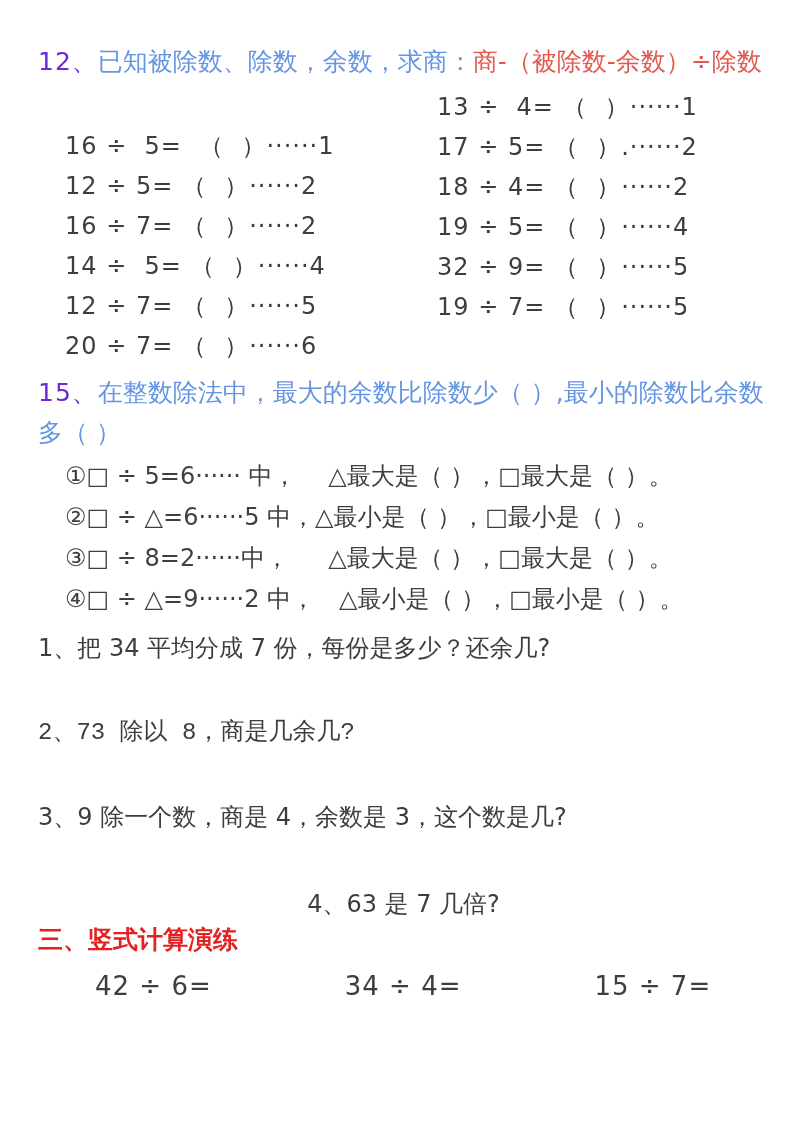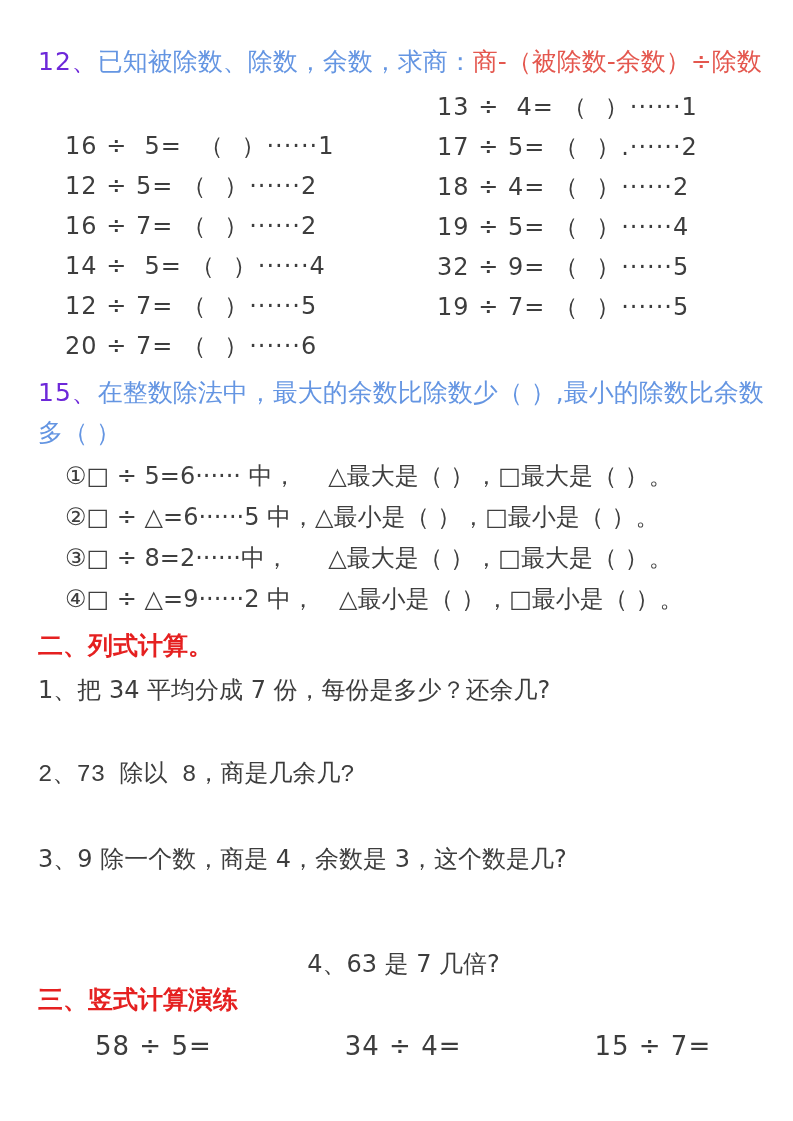--- a/index.html
+++ b/index.html
@@ -79,21 +79,21 @@
 
   
   .word-question {
     font-size: 24px;
     line-height: 30px;
     white-space: pre;
     color: #3d3d3d;
   }
   .wq-1 { margin-top: 13px; margin-bottom: 55px; }
   .wq-2 { margin-bottom: 54px; font-family: Liberation Mono, monospace; }
-  .wq-3 { margin-bottom: 75px; }
+  .wq-3 { margin-bottom: 57px; }
   .wq-4 { margin-bottom: 5px; text-align: center; }
 
   
   .vert-row {
     display: flex;
     margin-top: 14px;
     font-size: 26px;
     line-height: 32px;
     color: #3d3d3d;
   }
@@ -133,28 +133,27 @@
     <div class="q13-line"><span class="blue-text">多（ ）</span></div>
   </div>
 
   <div class="sub-items">
     <div class="sub-item">①□ ÷ 5=6······ 中，　 △最大是（ ），□最大是（ ）。</div>
     <div class="sub-item">②□ ÷ △=6······5 中，△最小是（ ），□最小是（ ）。</div>
     <div class="sub-item">③□ ÷ 8=2······中，　  △最大是（ ），□最大是（ ）。</div>
     <div class="sub-item">④□ ÷ △=9······2 中，　△最小是（ ），□最小是（ ）。</div>
   </div>
 
-  <div class="section-heading heading-2">二、列式计算。</div>
 
   <div class="word-question wq-1">1、把 34 平均分成 7 份，每份是多少？还余几?</div>
   <div class="word-question wq-2">2、73 除以 8，商是几余几?</div>
   <div class="word-question wq-3">3、9 除一个数，商是 4，余数是 3，这个数是几?</div>
   <div class="word-question wq-4">4、63 是 7 几倍?</div>
 
   <div class="section-heading heading-3">三、竖式计算演练</div>
 
   <div class="vert-row">
-    <div class="vert-item">58 ÷ 5=</div>
+    <div class="vert-item">42 ÷ 6=</div>
     <div class="vert-item">34 ÷ 4=</div>
     <div class="vert-item">15 ÷ 7=</div>
   </div>
 
 </div>
 
 </body></html>

